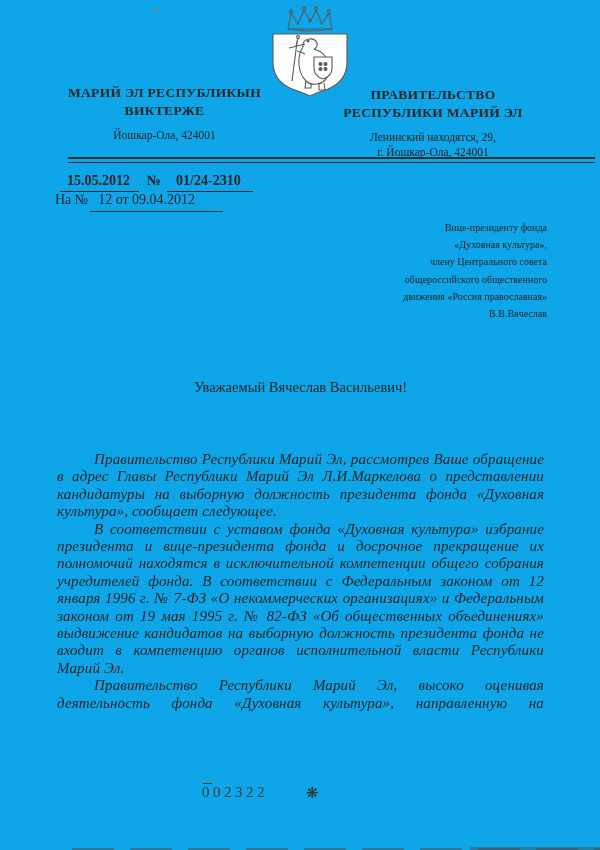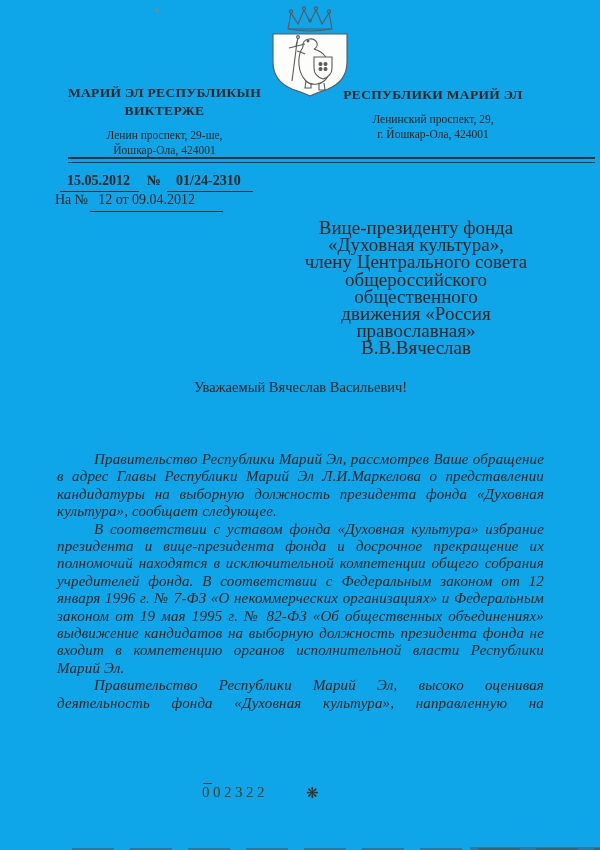--- a/index.html
+++ b/index.html
@@ -29,21 +29,21 @@
   .ref-line1{left:60px;top:172px;font-weight:bold;}
   .ref-line2{left:55px;top:191px;}
   .u{border-bottom:1.2px solid #2a2a2a;display:inline-block;}
   .u-date{padding:0 9px 1px 7px;}
   .u-num{padding:0 12px 1px 9px;margin-left:4px;}
   .no-label{margin:0 2px 0 8px;}
   .u-reply{padding:0 28px 2px 8px;margin-left:2px;}
   
   .recipient{
     position:absolute;left:285px;top:219px;width:262px;
-    text-align:center;font-size:19px;line-height:17.2px;
+    text-align:right;font-size:10px;line-height:17.2px;
   }
   
   .salutation{
     position:absolute;left:57px;top:379px;width:487px;
     text-align:center;font-size:14.5px;
   }
   
   .body-text{
     position:absolute;left:57px;top:451px;width:487px;
     font-size:15px;line-height:17.4px;text-align:justify;
@@ -85,21 +85,20 @@
 <body>
 
 <div class="page">
 
   <div class="org org-left">
     <div class="org-title">
       <div>МАРИЙ ЭЛ РЕСПУБЛИКЫН</div>
       <div>ВИКТЕРЖЕ</div>
     </div>
     <div class="org-addr">
-      <div>Ленин проспект, 29-ше,</div>
       <div>Йошкар-Ола, 424001</div>
     </div>
   </div>
 
   <div class="emblem">
     <svg viewBox="0 0 108 96" fill="none" stroke="#5a5a5a" stroke-width="1.1">
 
       <path d="M32 27 L35 11 L42 22 L48 8 L54 20 L60 8 L66 22 L73 11 L76 27 Z"></path>
       <circle cx="35" cy="9.5" r="1.6"></circle>
       <circle cx="48" cy="6.5" r="1.6"></circle>
@@ -125,24 +124,25 @@
       <path d="M58 55 L76 55 L76 66 Q76 74 67 77 Q58 74 58 66 Z" fill="#fdfdfb"></path>
       <circle cx="64.5" cy="62" r="1.5" fill="#5a5a5a"></circle>
       <circle cx="69.5" cy="62" r="1.5" fill="#5a5a5a"></circle>
       <circle cx="64.5" cy="67" r="1.5" fill="#5a5a5a"></circle>
       <circle cx="69.5" cy="67" r="1.5" fill="#5a5a5a"></circle>
     </svg>
   </div>
 
   <div class="org org-right">
     <div class="org-title">
+      <div>ПРАВИТЕЛЬСТВО</div>
       <div>РЕСПУБЛИКИ МАРИЙ ЭЛ</div>
     </div>
     <div class="org-addr">
-      <div>Ленинский проспект, 29,</div>
+      <div>Ленинский находятся, 29,</div>
       <div>г. Йошкар-Ола, 424001</div>
     </div>
   </div>
 
   <div class="double-rule"></div>
 
   <div class="ref ref-line1">
     <span class="u u-date">15.05.2012</span><span class="no-label">№</span><span class="u u-num">01/24-2310</span>
   </div>
   <div class="ref ref-line2">

